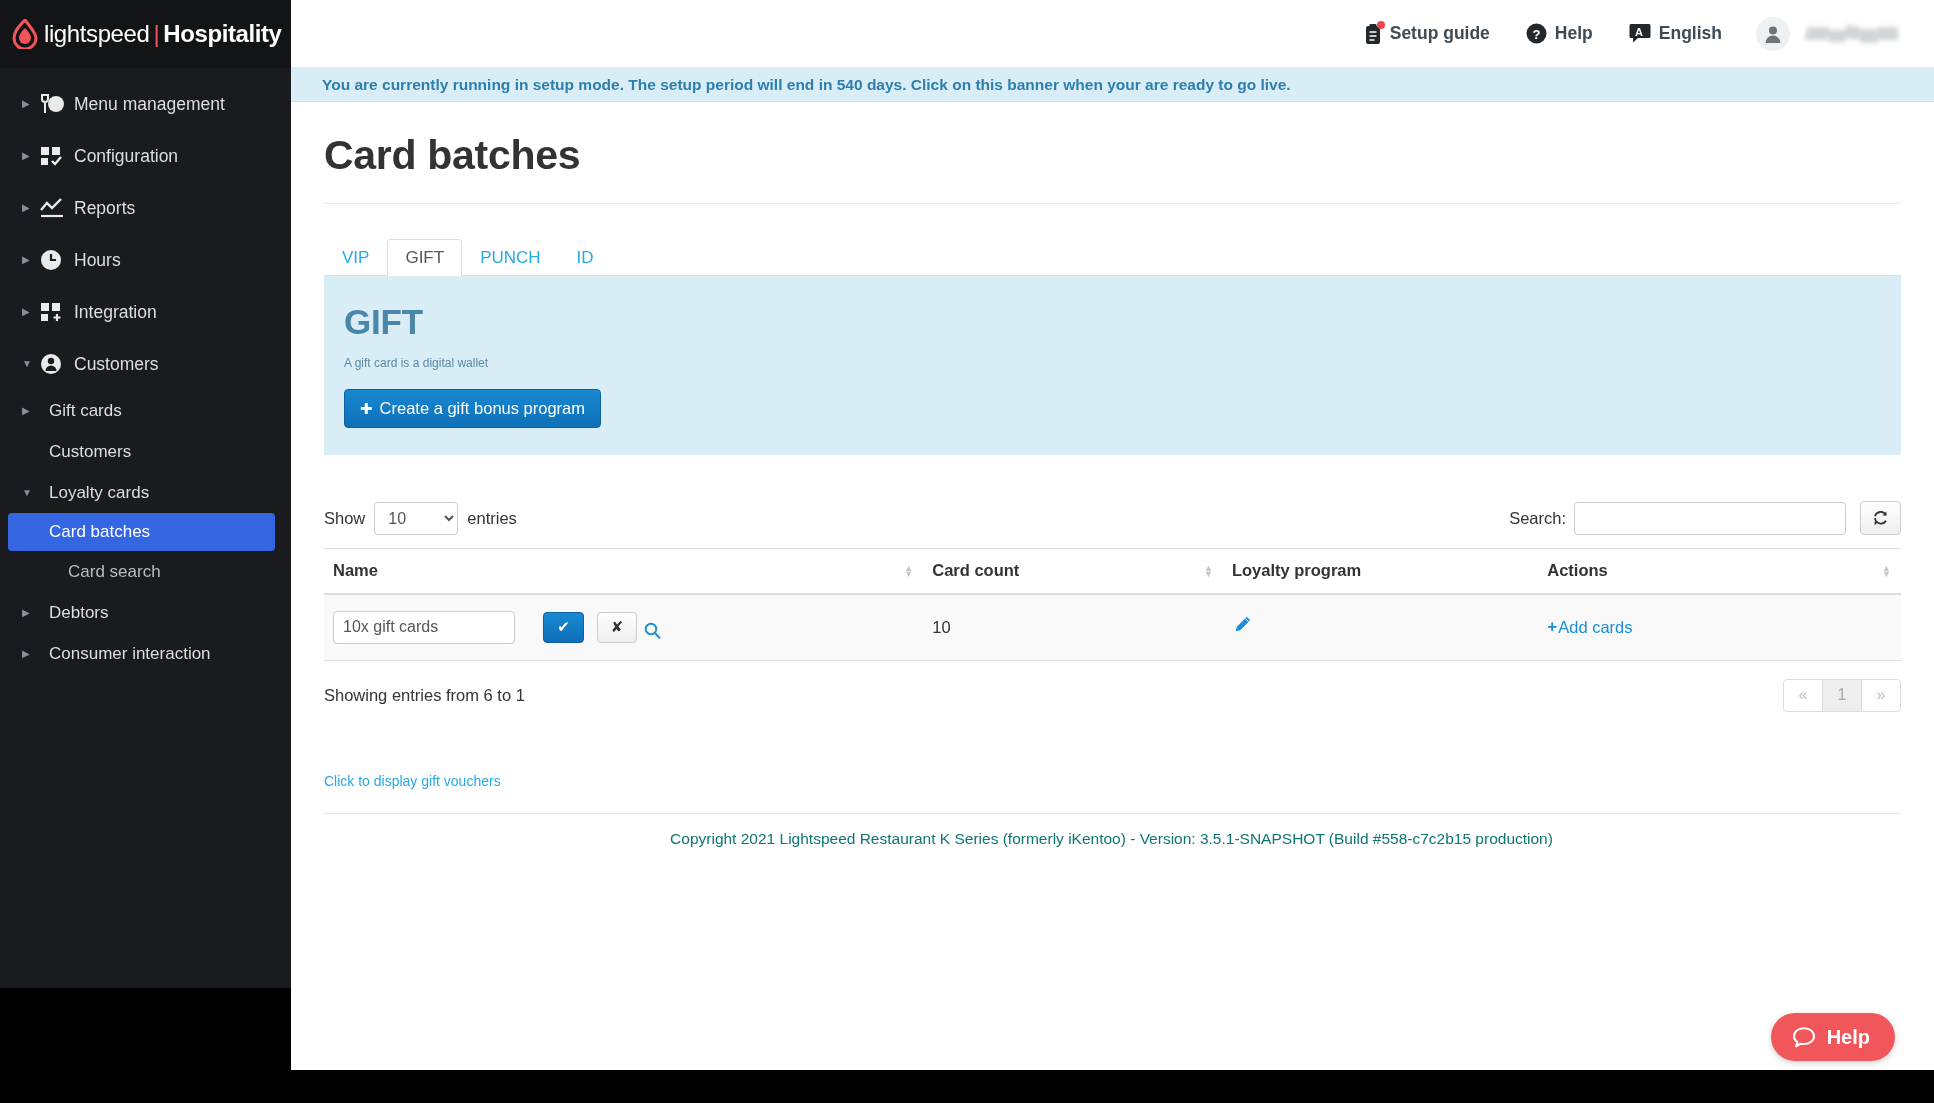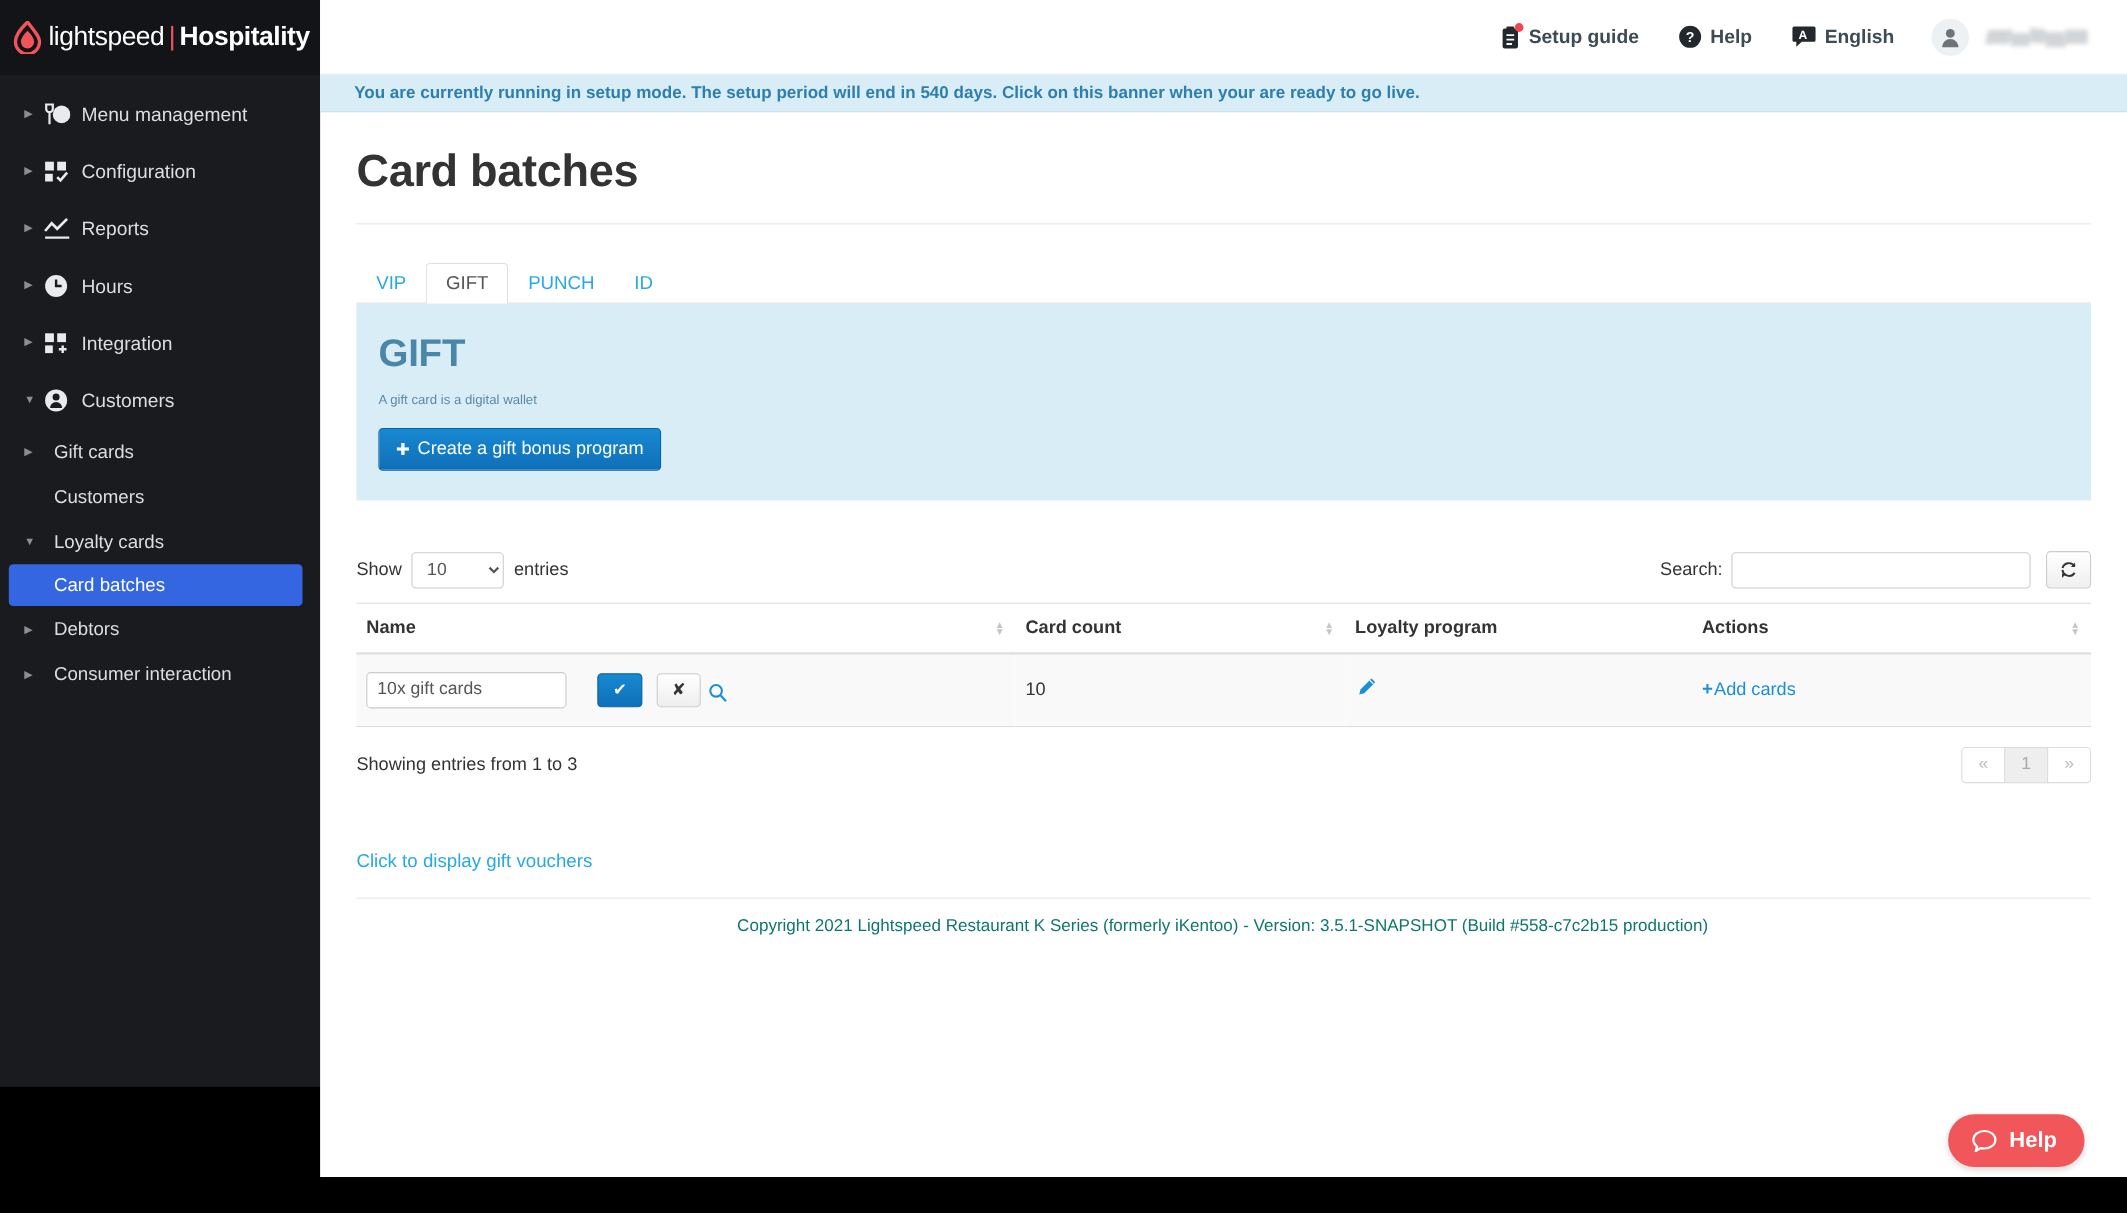--- a/index.html
+++ b/index.html
@@ -319,21 +319,21 @@
     margin-left: -1px;
   }
   .pager a:first-child { border-radius: 4px 0 0 4px; margin-left: 0; }
   .pager a:last-child { border-radius: 0 4px 4px 0; }
   .pager a.active { background: #eeeeee; color: #a9a9a9; }
 
   .voucher-link {
     display: inline-block;
     margin-top: 61px;
     color: #27a9e3;
-    font-size: 17px;
+    font-size: 14px;
     cursor: pointer;
   }
   .footer-rule { border-top: 1px solid #e7e7e7; margin-top: 23px; }
   .copyright {
     text-align: center;
     color: #0f766e;
     font-size: 15.5px;
     padding: 16px 2px 0 0;
   }
 
@@ -463,20 +463,24 @@
       <div class="sub-item l2">
         <span class="caret down">▼</span>
         <span class="slabel">Loyalty cards</span>
       </div>
 
       <div class="sub-item active">
         <span class="caret"></span>
         <span class="slabel">Card batches</span>
       </div>
 
+      <div class="sub-item plain">
+        <span class="caret"></span>
+        <span class="slabel" style="padding-left:19px">Card search</span>
+      </div>
 
       <div class="sub-item l2">
         <span class="caret">▶</span>
         <span class="slabel">Debtors</span>
       </div>
 
       <div class="sub-item l2">
         <span class="caret">▶</span>
         <span class="slabel">Consumer interaction</span>
       </div>
@@ -657,21 +661,21 @@
                 <span class="pl">+</span>
                 <span>Add cards</span>
               </span>
             </td>
           </tr>
         </tbody>
       </table>
 
       
       <div class="dt-footer">
-        <div class="dt-info">Showing entries from 1 to 3</div>
+        <div class="dt-info">Showing entries from 6 to 1</div>
         <div class="pager">
           <a>«</a>
           <a class="active">1</a>
           <a>»</a>
         </div>
       </div>
 
       <div class="voucher-link">Click to display gift vouchers</div>
 
       <div class="footer-rule"></div>

